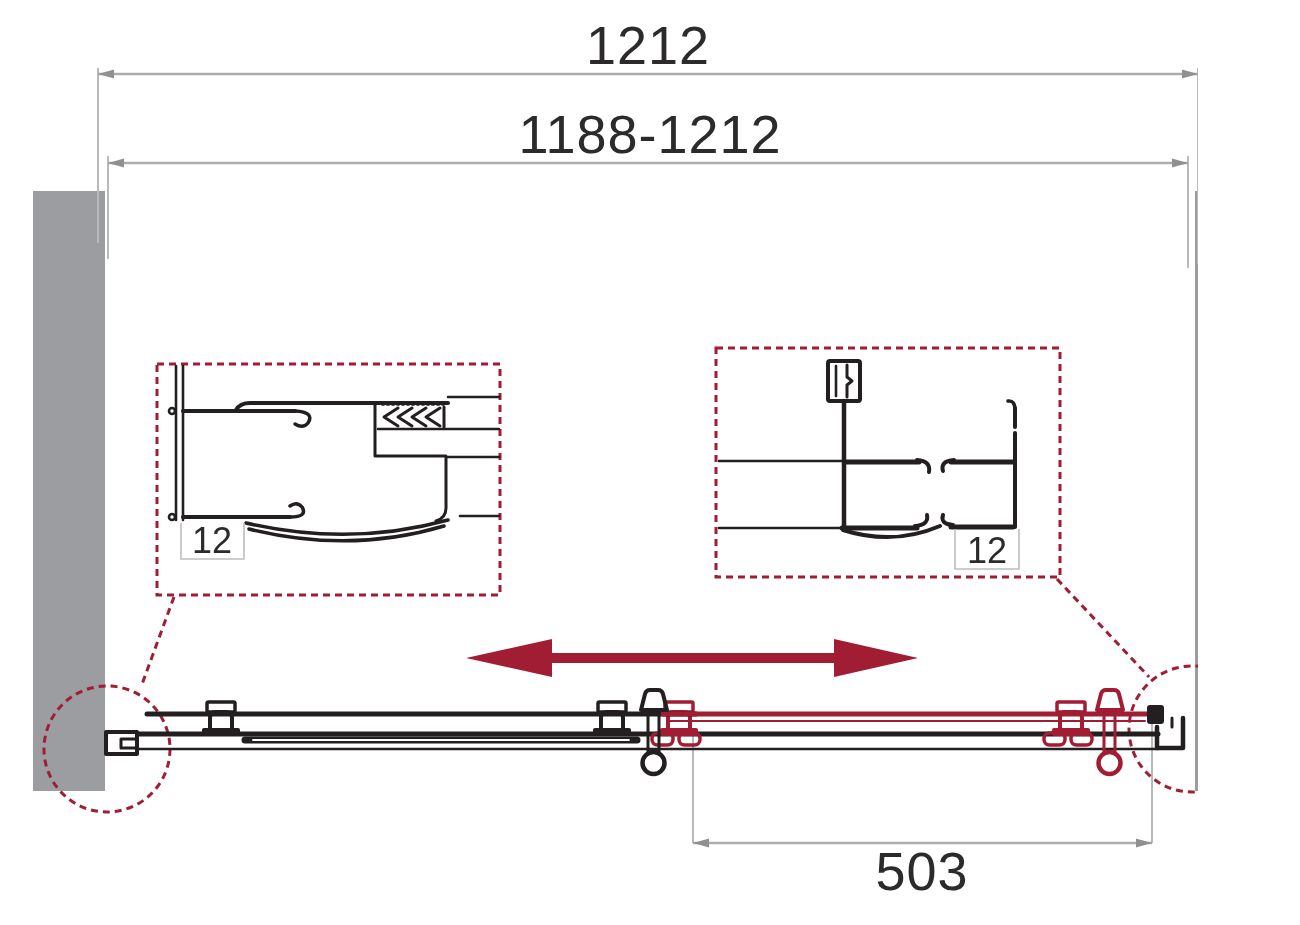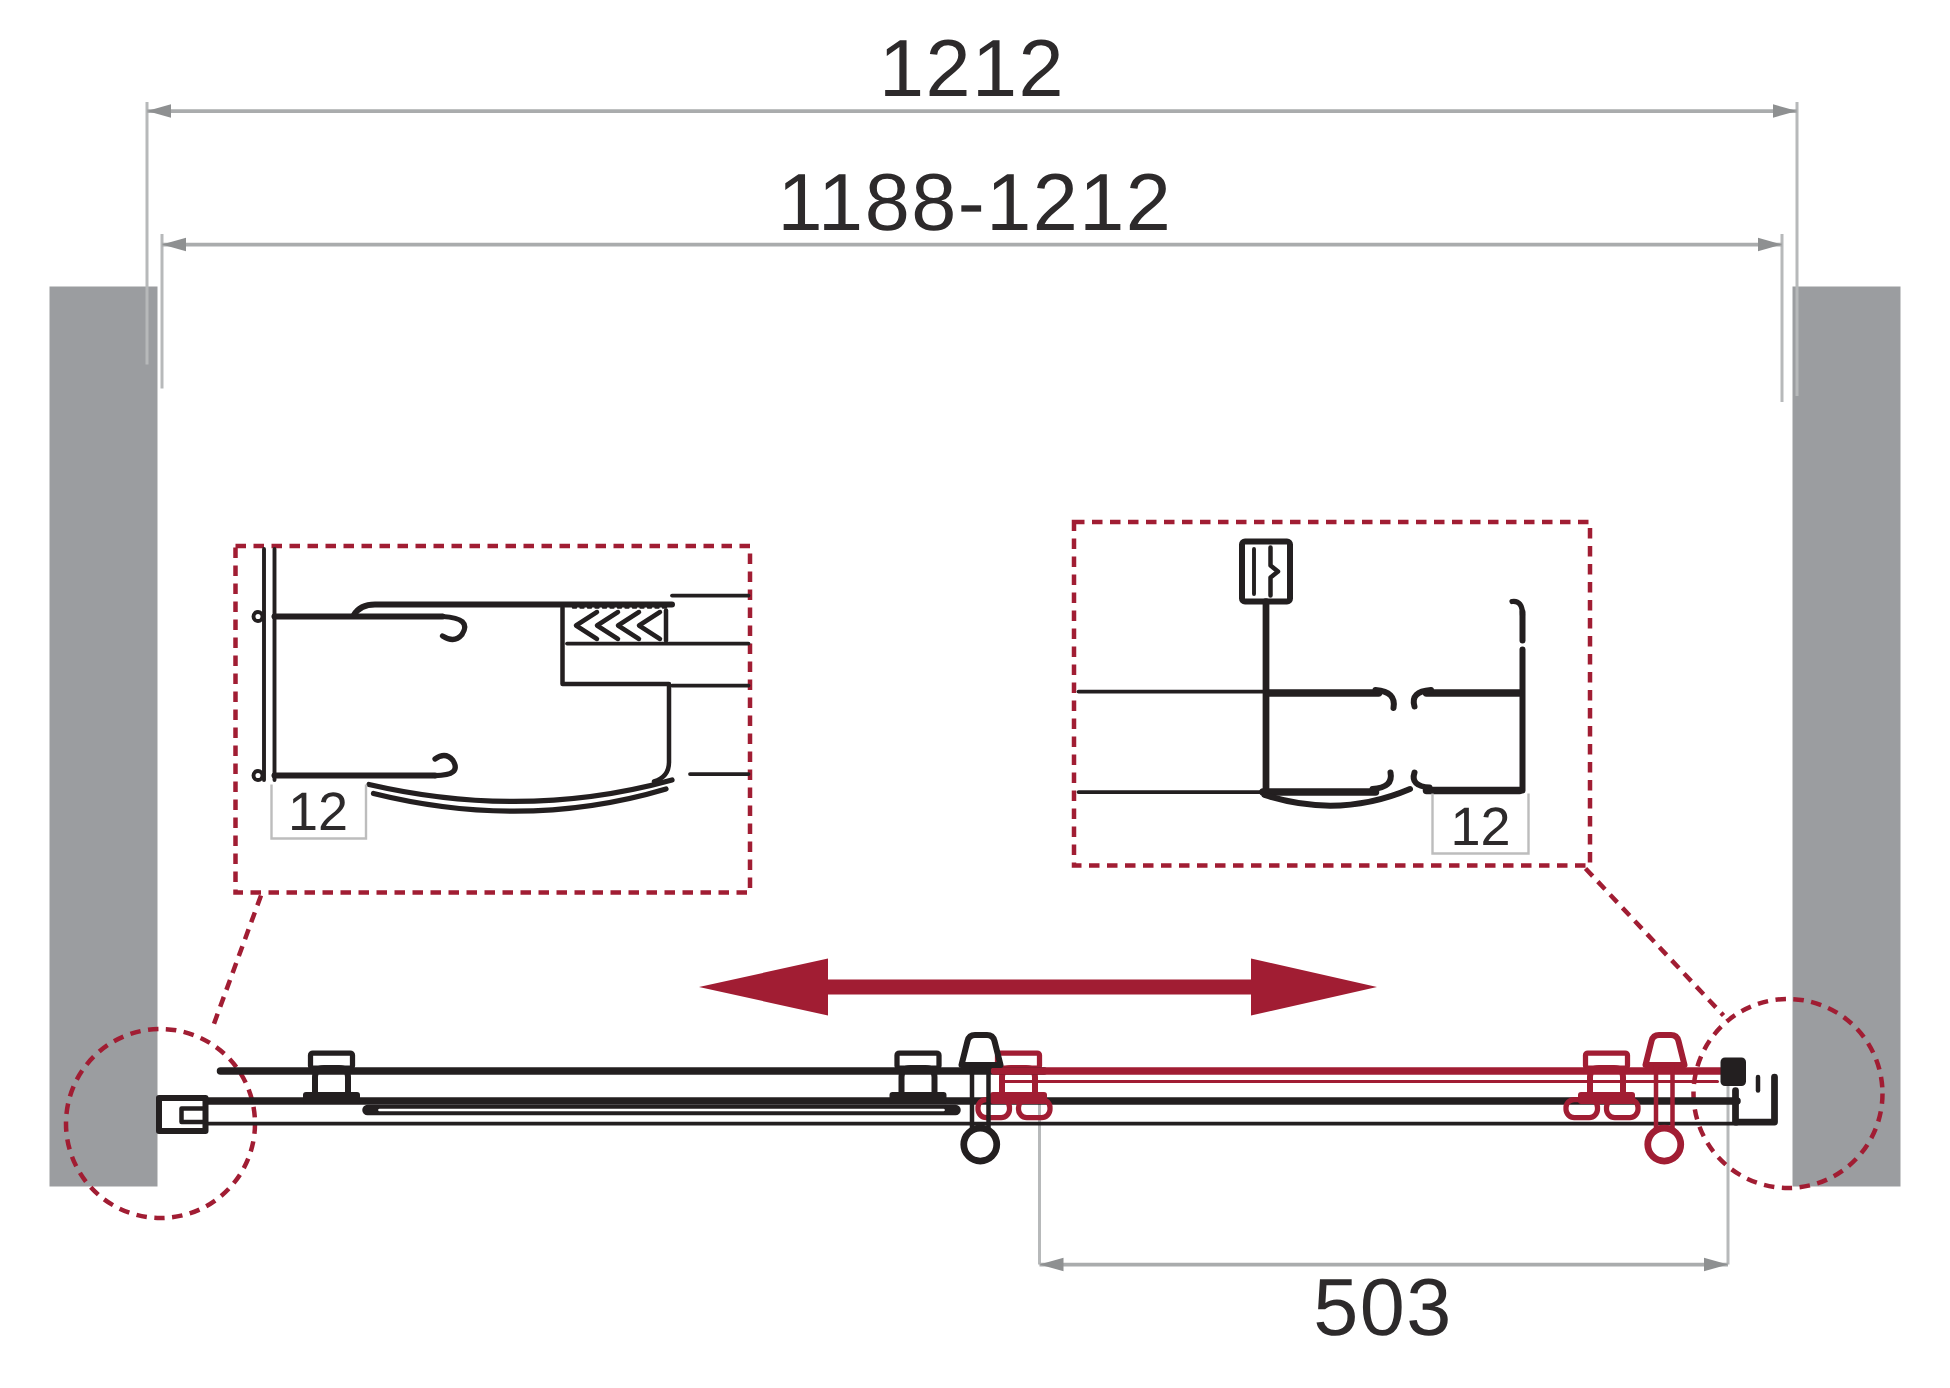--- a/index.html
+++ b/index.html
@@ -1,16 +1,16 @@
 <!DOCTYPE html>
 <html><head>
 <meta charset="utf-8">
 <style>
   html,body{margin:0;padding:0;background:#ffffff;}
-  .stage{position:relative;width:1300px;height:925px;background:#ffffff;overflow:hidden;
+  .stage{position:relative;width:1198px;height:925px;background:#ffffff;overflow:hidden;
          font-family:"Liberation Sans", sans-serif;}
   svg{display:block;}
   text.dim{fill:#2D2A2B;font-family:"Liberation Sans", sans-serif;font-size:54px;letter-spacing:1px;}
   text.dim-small{fill:#2D2A2B;font-family:"Liberation Sans", sans-serif;font-size:36px;}
   .blk{stroke:#231F20;fill:none;}
   .red{stroke:#A11D33;fill:none;}
   .dimline{stroke:#AAACAD;stroke-width:2.5;fill:none;}
   .extline{stroke:#B7B9BA;stroke-width:2;fill:none;}
   .dimarrow{fill:#8E9091;stroke:none;}
   .graybox{stroke:#BDBDBD;stroke-width:1.6;fill:none;}

